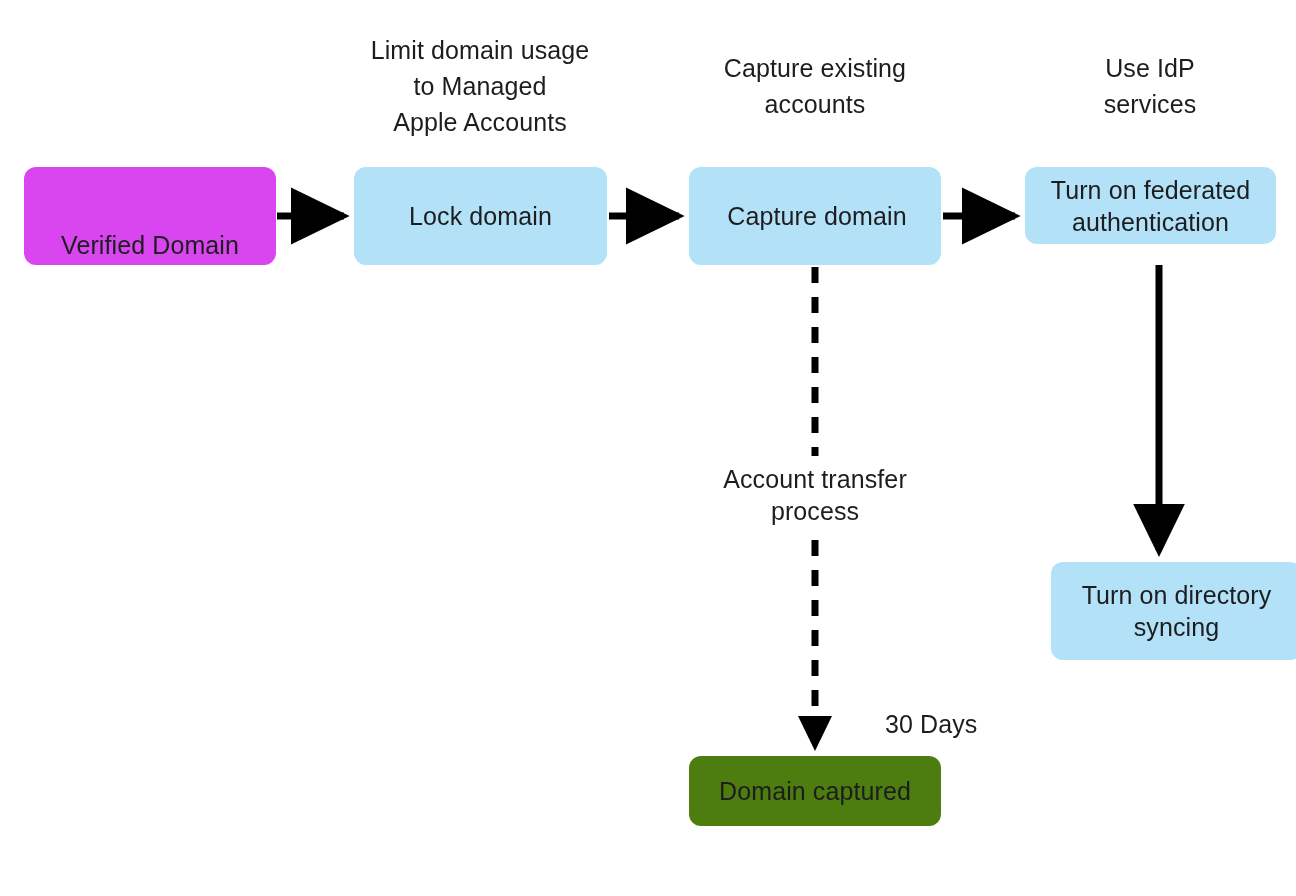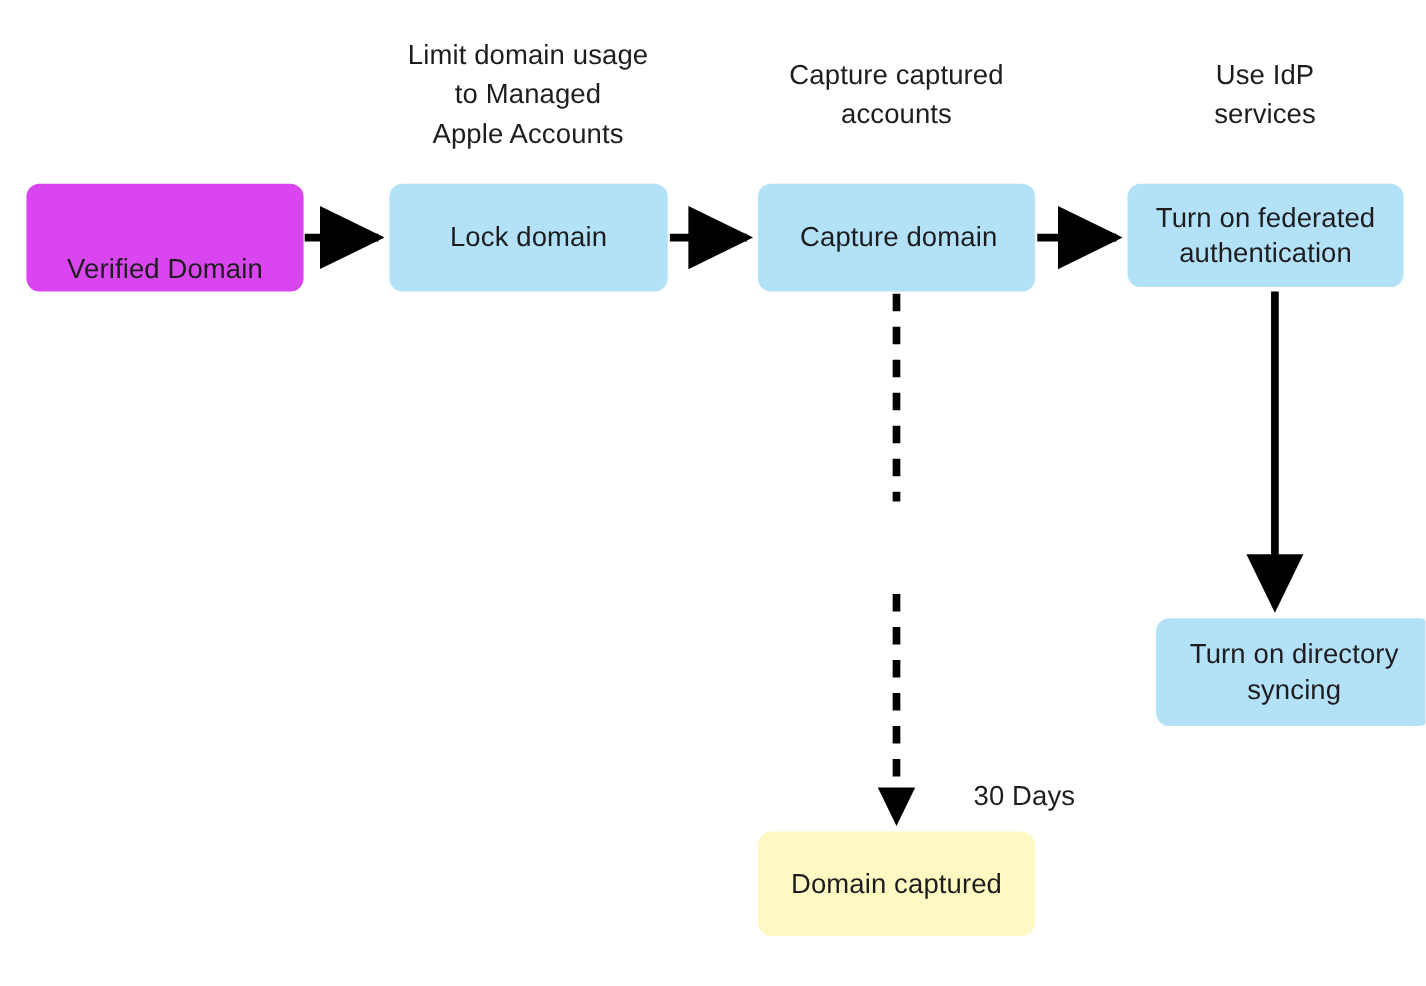--- a/index.html
+++ b/index.html
@@ -60,21 +60,21 @@
   }
 </style>
 </head>
 <body>
 
 <div id="canvas">
 
   <div class="caption" style="left:355px; top:32px; width:250px;">Limit domain usage
 to Managed
 Apple Accounts</div>
-  <div class="caption" style="left:690px; top:50px; width:250px;">Capture captured
+  <div class="caption" style="left:690px; top:50px; width:250px;">Capture existing
 accounts</div>
   <div class="caption" style="left:1025px; top:50px; width:250px;">Use IdP
 services</div>
 
   <svg class="edges" viewBox="0 0 1296 896">
     <defs>
       <marker id="arrowhead" markerWidth="9" markerHeight="9" refX="7.6" refY="4.5" orient="auto" markerUnits="strokeWidth">
         <path d="M0,0.4 L8.4,4.5 L0,8.6 z" fill="#000000"></path>
       </marker>
       <marker id="arrowhead-v" markerWidth="8" markerHeight="8" refX="6.6" refY="4" orient="auto" markerUnits="strokeWidth">
@@ -100,30 +100,32 @@
   </div>
 
   <div class="node" style="left:354px; top:167px; width:253px; height:98px; background:#b3e1f7;">
     <span>Lock domain</span>
   </div>
 
   <div class="node" style="left:689px; top:167px; width:252px; height:98px; background:#b3e1f7;padding-left:14px;">
     <span>Capture domain</span>
   </div>
 
-  <div class="node" style="left:1025px; top:167px; width:251px; height:94px; background:#b3e1f7;">
+  <div class="node" style="left:1025px; top:167px; width:251px; height:77px; background:#b3e1f7;">
     <span>Turn on federated
 authentication</span>
   </div>
 
   <div class="node" style="left:1025px; top:562px; width:251px; height:98px; background:#b3e1f7;margin-left:26px;">
     <span>Turn on directory
 syncing</span>
   </div>
 
-  <div class="node" style="left:689px; top:756px; width:252px; height:95px; background:#fef9c3;border-radius:13px;">
+  <div class="node" style="left:689px; top:756px; width:252px; height:70px; background:#4d7c0f;">
     <span>Domain captured</span>
   </div>
 
+  <div class="edge-label" style="left:690px; top:463px; width:250px; text-align:center; white-space:pre-line;">Account transfer
+process</div>
 
   <div class="edge-label" style="left:847px; top:708px;margin-left:38px;">30 Days</div>
 
 </div>
 
 </body></html>

